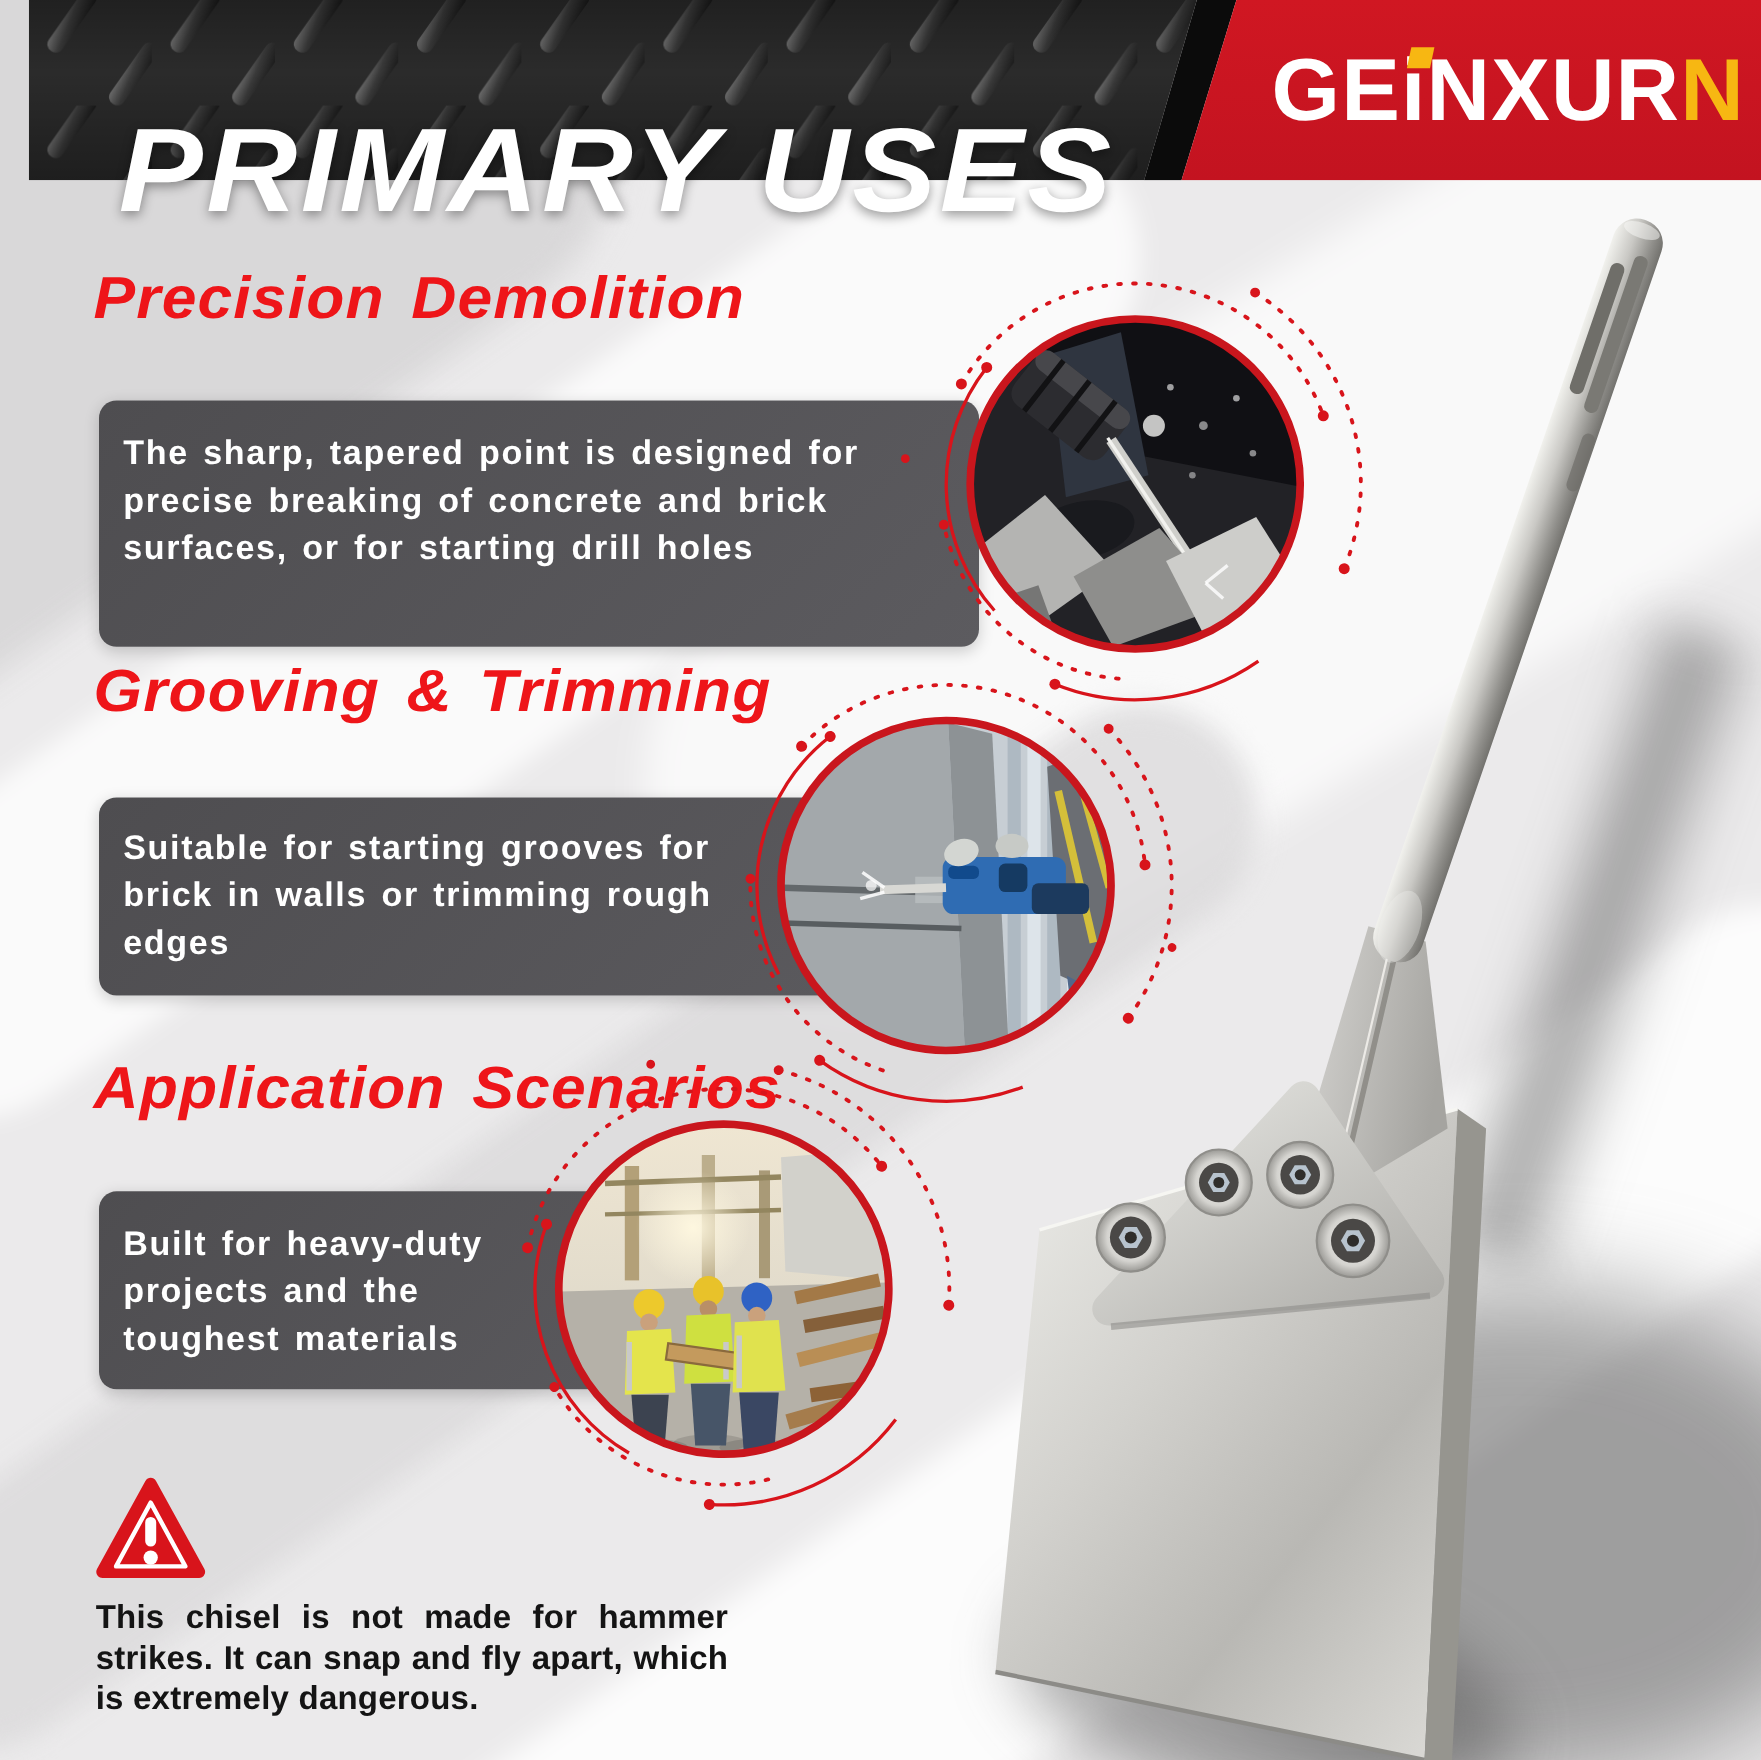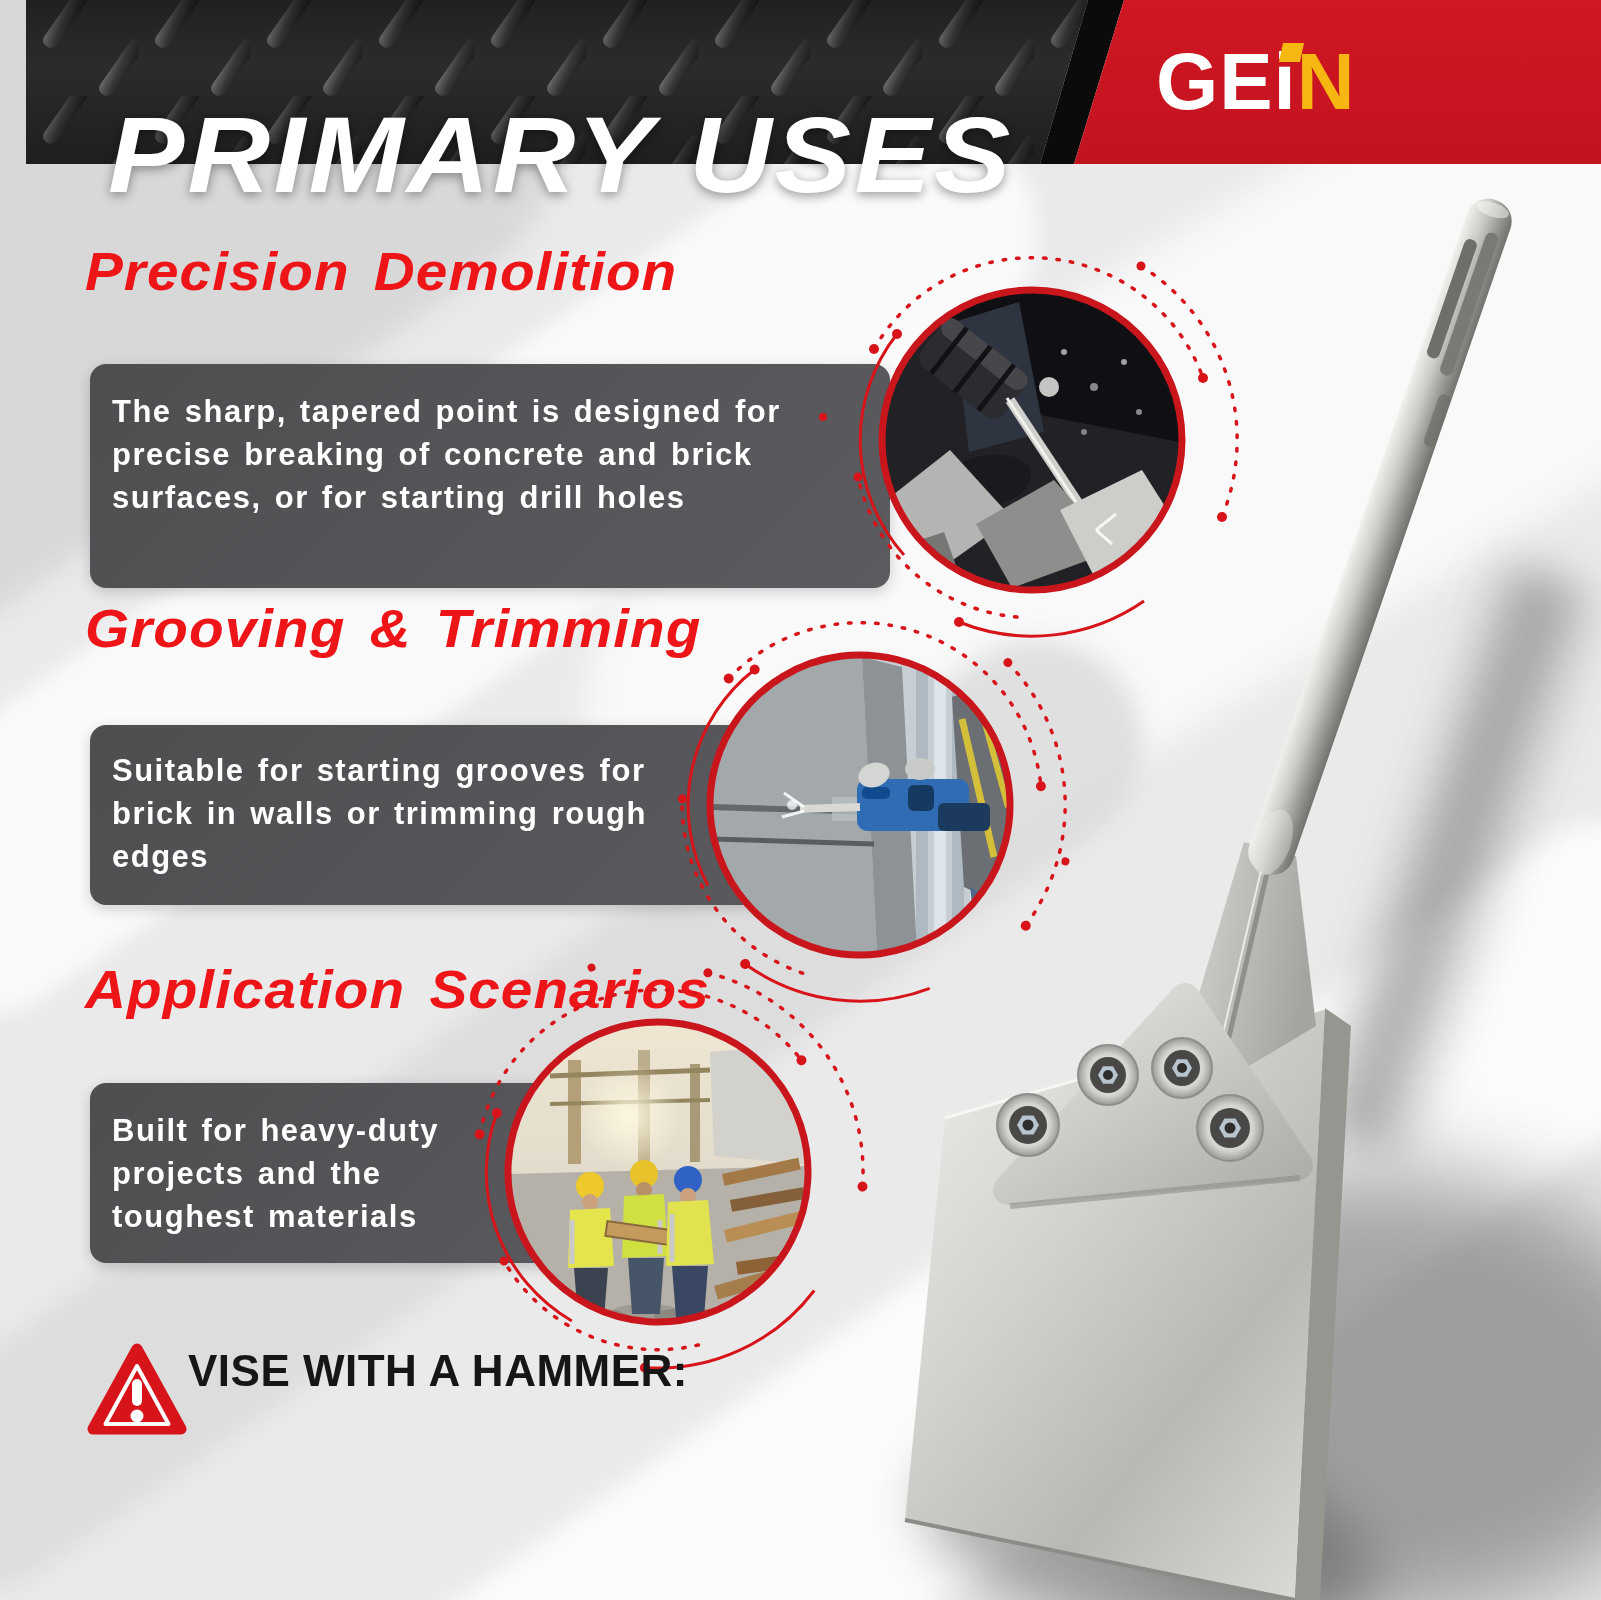--- a/index.html
+++ b/index.html
@@ -207,20 +207,21 @@
         <rect width="1100" height="164" fill="url(#platePat)"></rect>
         <rect width="1100" height="164" fill="url(#plateShade)"></rect>
       </svg>
     </div>
     <div class="header-gap"></div>
     <div class="header-red"></div>
     <h1 class="page-title">PRIMARY USES</h1>
     <div class="brand">
       <span>GE</span>
         <span class="brand-i"><span>i</span><span class="i-dot"></span></span>
+        <span>NXUR</span>
         <span class="brand-last">N</span>
     </div>
   </div>
 
   <h2 class="sec-h h-1">Precision Demolition</h2>
   <div class="panel panel-1">
     <p>The sharp, tapered point is designed for precise breaking of concrete and brick surfaces, or for starting drill holes</p>
   </div>
 
   <div class="circle c-1">
@@ -407,16 +408,16 @@
     </svg>
   </div>
 
   <svg class="warn-icon" viewBox="0 0 100 100">
     <path d="M50 6 L94 86 L6 86 Z" fill="#d8141b" stroke="#d8141b" stroke-width="11" stroke-linejoin="round"></path>
     <path d="M50 23 L81.5 81 L18.5 81 Z" fill="none" stroke="#ffffff" stroke-width="4" stroke-linejoin="round"></path>
     <rect x="45" y="36" width="10" height="27" rx="5" fill="#ffffff"></rect>
     <circle cx="50" cy="73" r="6.5" fill="#ffffff"></circle>
   </svg>
   <h3 class="warn-title">
-    <span style="display:block">VISE WITH A HAMMER:</span>
   </h3>
+  <p class="warn-body">This chisel is not made for hammer strikes. It can snap and fly apart, which is extremely dangerous.</p>
 
 </div>
 
 </body></html>

